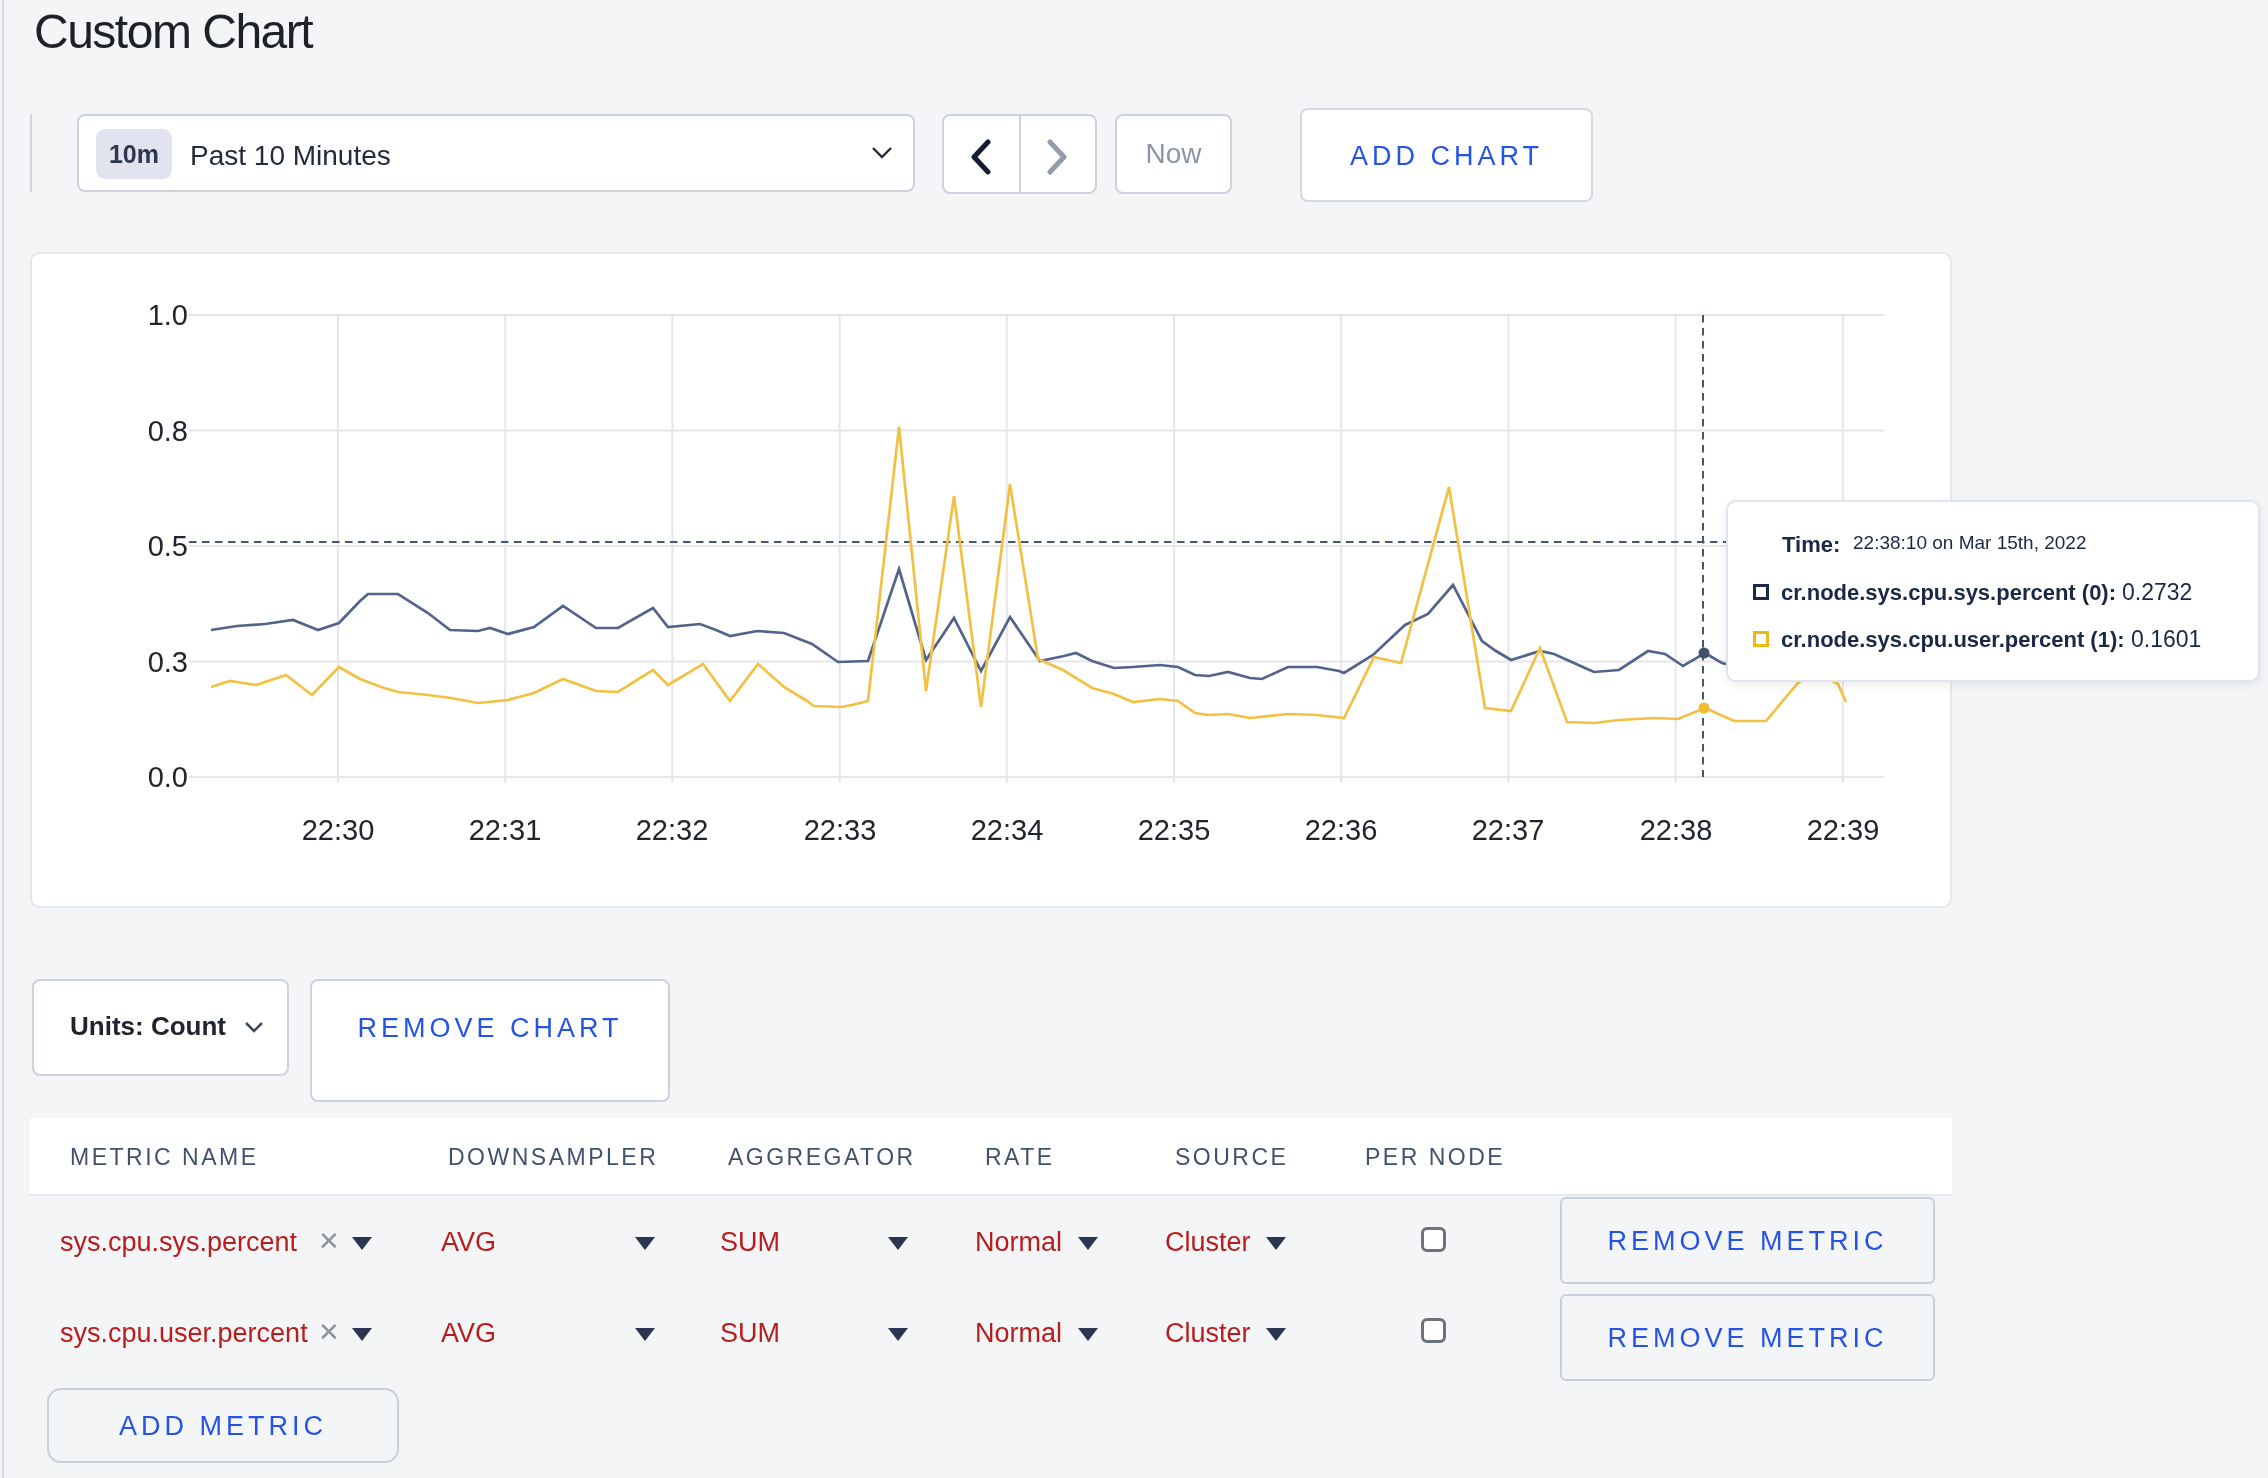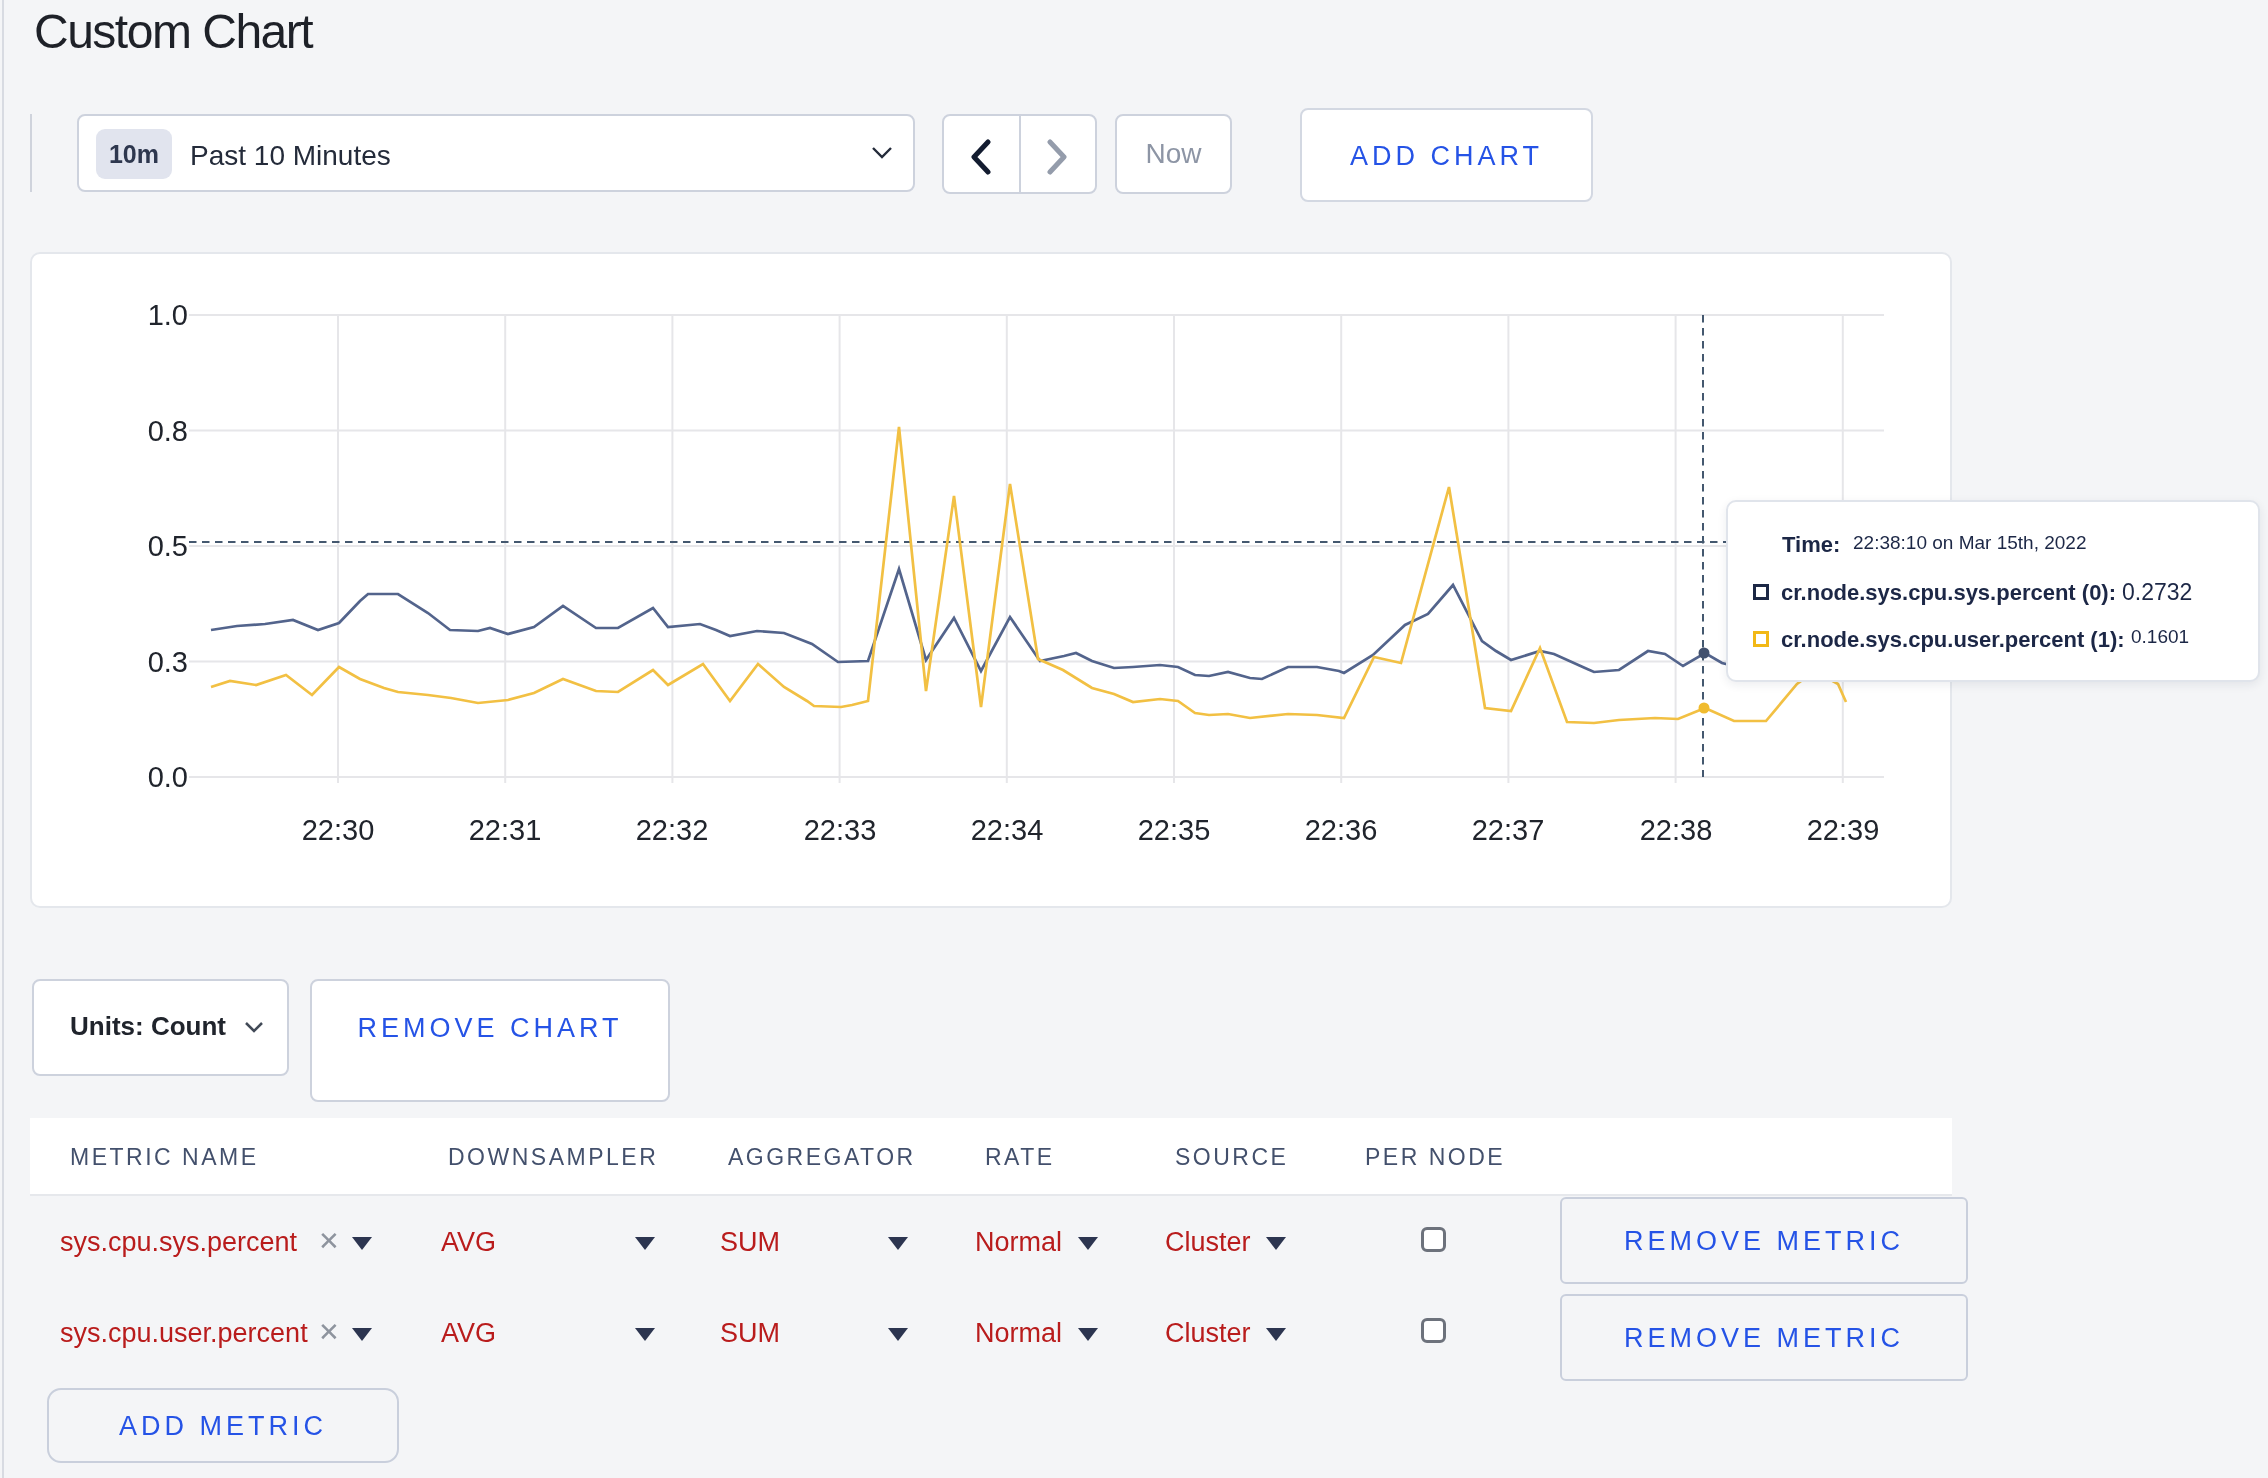--- a/index.html
+++ b/index.html
@@ -79,42 +79,42 @@
 </svg>
 
 <div class="abs" style="left:1726px;top:500px;width:534px;height:182px;background:#fff;border:2px solid #e0e4eb;border-radius:10px;box-shadow:0 3px 10px rgba(30,40,70,0.08);"></div>
 <div class="abs" style="left:1782px;top:532px;font-size:22px;color:#1c2746;font-weight:bold;">Time:</div>
 <div class="abs" style="left:1853px;top:532px;font-size:19px;color:#1c2746;">22:38:10 on Mar 15th, 2022</div>
 <div class="abs" style="left:1753px;top:584px;width:16px;height:16px;border:3px solid #1c2845;"></div>
 <div class="abs" style="left:1781px;top:580px;font-size:22px;color:#1c2746;font-weight:bold;">cr.node.sys.cpu.sys.percent (0):</div>
 <div class="abs" style="left:2122px;top:579px;font-size:23px;color:#1c2746;">0.2732</div>
 <div class="abs" style="left:1753px;top:631px;width:16px;height:16px;border:3px solid #f2b816;"></div>
 <div class="abs" style="left:1781px;top:627px;font-size:22px;color:#1c2746;font-weight:bold;">cr.node.sys.cpu.user.percent (1):</div>
-<div class="abs" style="left:2131px;top:626px;font-size:19px;color:#1c2746;">0.1601</div>
+<div class="abs" style="left:2131px;top:626px;font-size:23px;color:#1c2746;">0.1601</div>
 
 <div class="abs box" style="left:32px;top:979px;width:257px;height:97px;"></div>
 <div class="abs" style="left:70px;top:979px;height:97px;line-height:95px;font-size:26px;font-weight:bold;color:#20242c;">Units: Count</div>
 <svg class="abs" style="left:242px;top:1019px;" width="24" height="16" viewBox="0 0 24 16">
     <path d="M4 4 L12 12 L20 4" fill="none" stroke="#424a57" stroke-width="2.5"></path>
   </svg>
 <div class="abs box" style="left:310px;top:979px;width:360px;height:123px;text-align:center;line-height:95px;"><span class="btnblue">REMOVE CHART</span></div>
 
 <div class="abs" style="left:30px;top:1118px;width:1922px;height:78px;background:#fff;border-bottom:2px solid #e6e8ec;"></div>
 <div class="abs hdr" style="left:70px;top:1118px;"><span>METRIC NAME</span></div>
 <div class="abs hdr" style="left:448px;top:1118px;"><span>DOWNSAMPLER</span></div>
 <div class="abs hdr" style="left:728px;top:1118px;"><span>AGGREGATOR</span></div>
 <div class="abs hdr" style="left:985px;top:1118px;"><span>RATE</span></div>
 <div class="abs hdr" style="left:1175px;top:1118px;"><span>SOURCE</span></div>
 <div class="abs hdr" style="left:1365px;top:1118px;"><span>PER NODE</span></div>
 <style>
 .hdr { height:78px; line-height:78px; font-size:23px; letter-spacing:2.5px; color:#43506c; font-weight:400; }
 .cell { font-size:27px; color:#b91c1c; }
 .tri { display:inline-block; width:0; height:0; border-left:10px solid transparent; border-right:10px solid transparent; border-top:13px solid #2c3550; }
 .cbx { position:absolute; width:25px; height:25px; background:#fff; border:3px solid #6d727c; border-radius:6px; }
-.rmbtn { position:absolute; left:1560px; width:408px; background:transparent; border:2px solid #c9cfdc; border-radius:6px; text-align:center; }
+.rmbtn { position:absolute; left:1560px; width:375px; background:transparent; border:2px solid #c9cfdc; border-radius:6px; text-align:center; }
 </style>
 
 <div class="abs cell" style="left:60px;top:1227px;">sys.cpu.sys.percent</div>
 <div class="abs" style="left:318px;top:1226px;font-size:26px;color:#8e949e;">✕</div>
 <div class="abs tri" style="left:352px;top:1237px;"></div>
 <div class="abs cell" style="left:441px;top:1227px;">AVG</div>
 <div class="abs tri" style="left:635px;top:1237px;"></div>
 <div class="abs cell" style="left:720px;top:1227px;">SUM</div>
 <div class="abs tri" style="left:888px;top:1237px;"></div>
 <div class="abs cell" style="left:975px;top:1227px;">Normal</div>

